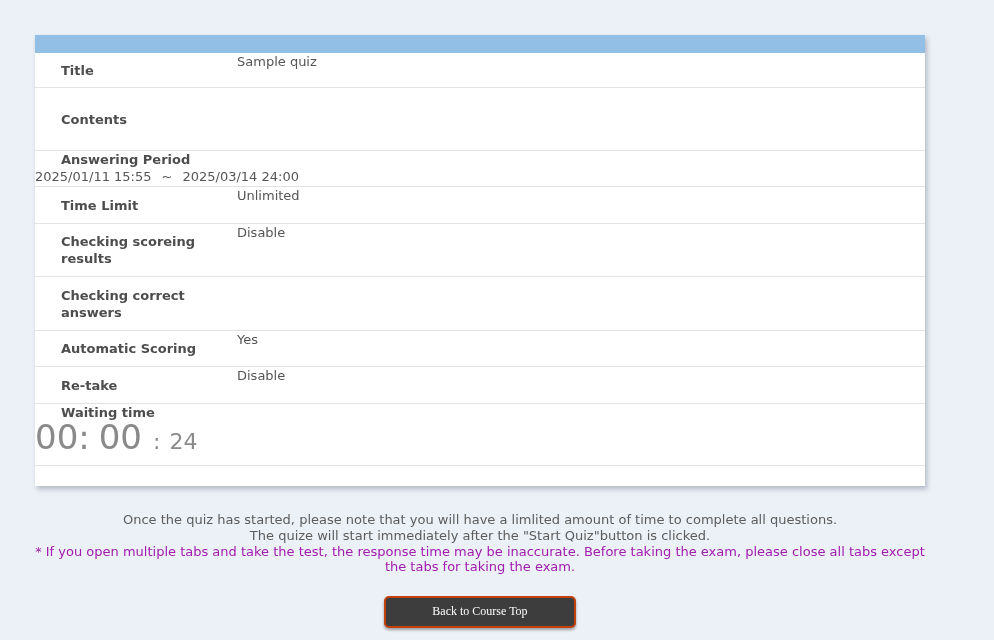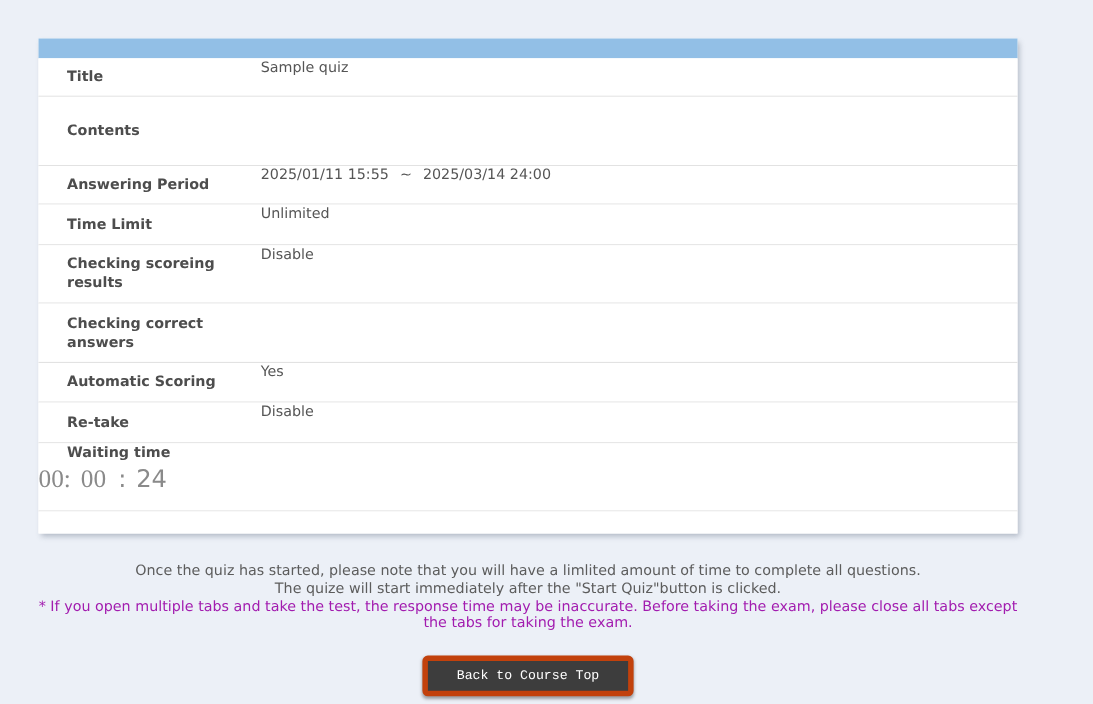--- a/index.html
+++ b/index.html
@@ -37,30 +37,30 @@
     line-height: 17px;
   }
   .row-value {
     flex: 1;
     font-size: 13px;
     color: #555555;
     line-height: 18px;
   }
   .h-title   { min-height: 35px; }
   .h-contents{ min-height: 63px; }
-  .h-period  { min-height: 35px; }
+  .h-period  { min-height: 35px; flex-direction: column; }
   .h-limit   { min-height: 37px; }
   .h-scoring { min-height: 53px; }
   .h-correct { min-height: 54px; }
   .h-auto    { min-height: 36px; }
   .h-retake  { min-height: 37px; }
   .h-waiting { min-height: 62px; flex-direction: column; }
   .period-sep { display: inline-block; margin: 0 10px; }
   .timer { color: #8a8a8a; white-space: nowrap; margin-top: -4px; }
-  .t-big   { font-size: 23px; line-height: 40px; font-family: Liberation Serif, serif; }
+  .t-big   { font-size: 34px; line-height: 40px; }
   .t-min   { margin-left: 9px; }
   .t-small { font-size: 22px; line-height: 40px; }
   .t-colon2{ margin-left: 11px; }
   .t-sec   { margin-left: 9px; }
   .card-footer-strip { height: 20px; background: #ffffff; }
   .notes {
     position: absolute;
     left: 35px; top: 512px;
     width: 890px;
     text-align: center;
@@ -73,26 +73,26 @@
     position: absolute;
     left: 35px; top: 596px;
     width: 890px;
     text-align: center;
   }
   .back-button {
     display: inline-block;
     min-width: 192px;
     padding: 6px 18px 7px 18px;
     background: #3d3d3d;
-    border: 5px solid #c2410c;
+    border: 2px solid #c2410c;
     border-radius: 5px;
     box-shadow: 0 2px 3px rgba(0,0,0,0.35);
     color: #ffffff;
     font-size: 12px;
-    font-family: Liberation Mono, monospace;
+    font-family: Liberation Serif, serif;
     cursor: pointer;
     text-align: center;
   }
 </style>
 </head>
 <body>
 
 <div class="card">
   <div class="card-header-bar"></div>
 

